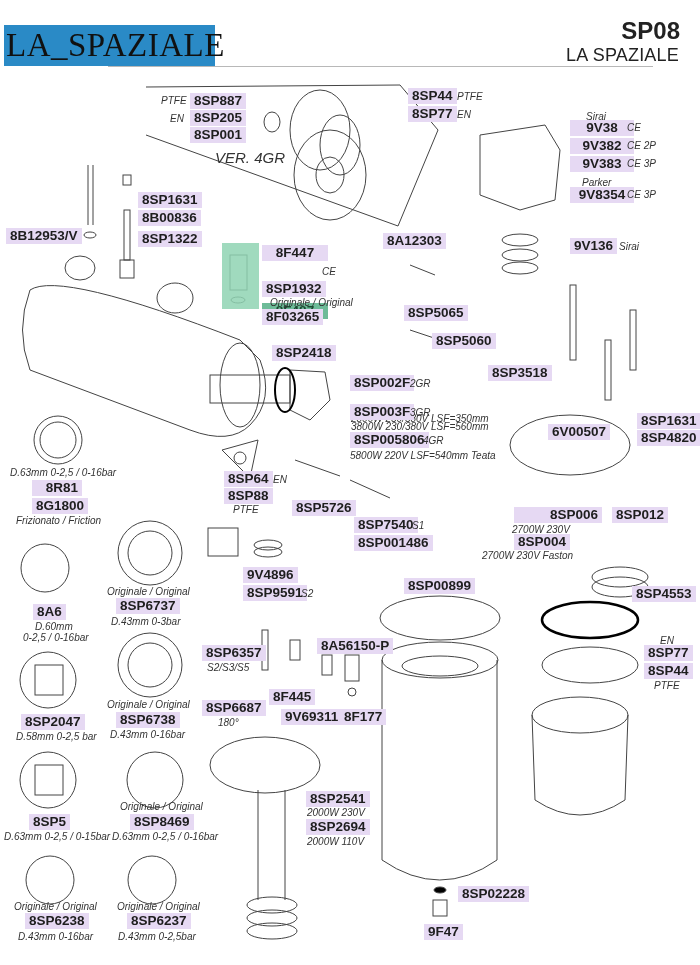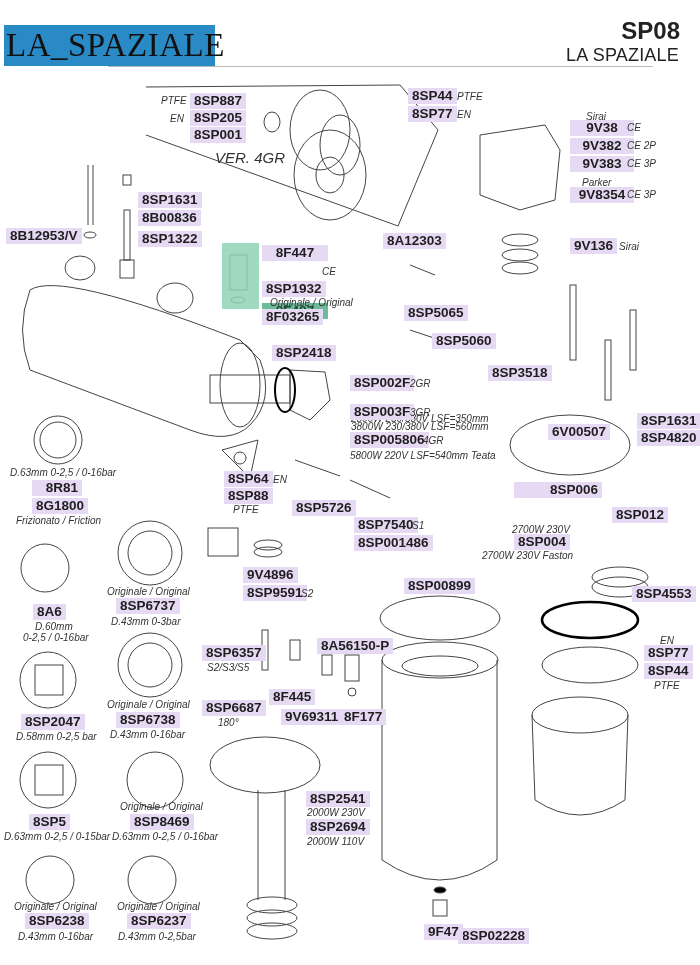--- a/index.html
+++ b/index.html
@@ -169,21 +169,21 @@
 <span class="note" style="left:410px;top:407px;">3GR</span>
 <span class="note" style="left:351px;top:421px;">3800W 230/380V LSF=560mm</span>
 <span class="part" style="left:350px;top:432px;">8SP005806</span>
 <span class="note" style="left:423px;top:435px;">4GR</span>
 <span class="note" style="left:350px;top:450px;">5800W 220V LSF=540mm Teata</span>
 
 <span class="part" style="left:488px;top:365px;">8SP3518</span>
 <span class="part" style="left:637px;top:413px;">8SP1631</span>
 <span class="part" style="left:548px;top:424px;">6V00507</span>
 <span class="part" style="left:637px;top:430px;">8SP4820</span>
-<span class="part" style="left:514px;top:482px;padding-left:36px;">8SP006</span>
+<span class="part" style="left:514px;top:507px;padding-left:36px;">8SP006</span>
 <span class="note" style="left:512px;top:524px;">2700W 230V</span>
 <span class="part" style="left:514px;top:534px;">8SP004</span>
 <span class="note" style="left:482px;top:550px;">2700W 230V Faston</span>
 <span class="part" style="left:612px;top:507px;">8SP012</span>
 <span class="part" style="left:632px;top:586px;">8SP4553</span>
 <span class="note" style="left:660px;top:635px;">EN</span>
 <span class="part" style="left:644px;top:645px;">8SP77</span>
 <span class="part" style="left:644px;top:663px;">8SP44</span>
 <span class="note" style="left:654px;top:680px;">PTFE</span>
 
@@ -204,21 +204,21 @@
 <span class="part" style="left:202px;top:700px;">8SP6687</span>
 <span class="note" style="left:218px;top:717px;">180°</span>
 <span class="part" style="left:269px;top:689px;">8F445</span>
 <span class="part" style="left:281px;top:709px;text-align:center;">9V69311</span>
 <span class="part" style="left:317px;top:638px;">8A56150-P</span>
 <span class="part" style="left:340px;top:709px;">8F177</span>
 <span class="part" style="left:306px;top:791px;">8SP2541</span>
 <span class="note" style="left:307px;top:807px;">2000W 230V</span>
 <span class="part" style="left:306px;top:819px;">8SP2694</span>
 <span class="note" style="left:307px;top:836px;">2000W 110V</span>
-<span class="part" style="left:458px;top:886px;margin-top:42px;">8SP02228</span>
+<span class="part" style="left:458px;top:886px;">8SP02228</span>
 <span class="part" style="left:424px;top:924px;">9F47</span>
 
 <span class="note" style="left:10px;top:467px;">D.63mm 0-2,5 / 0-16bar</span>
 <span class="part" style="left:32px;top:480px;width:42px;text-align:right;">8R81</span>
 <span class="part" style="left:32px;top:498px;">8G1800</span>
 <span class="note" style="left:16px;top:515px;">Frizionato /  Friction</span>
 
 <span class="note" style="left:107px;top:586px;">Originale / Original</span>
 <span class="part" style="left:116px;top:598px;">8SP6737</span>
 <span class="note" style="left:111px;top:616px;">D.43mm 0-3bar</span>

